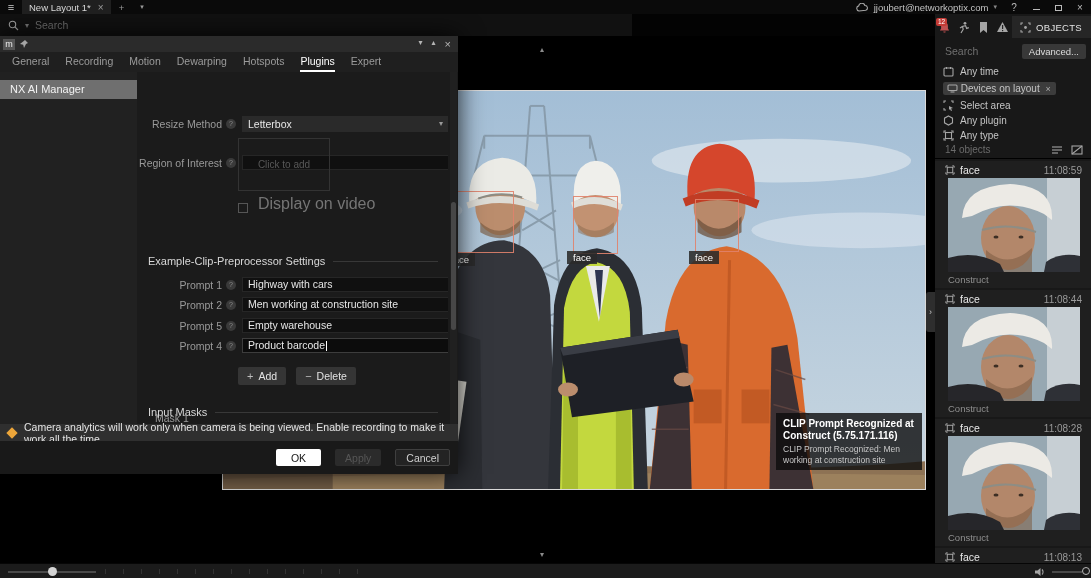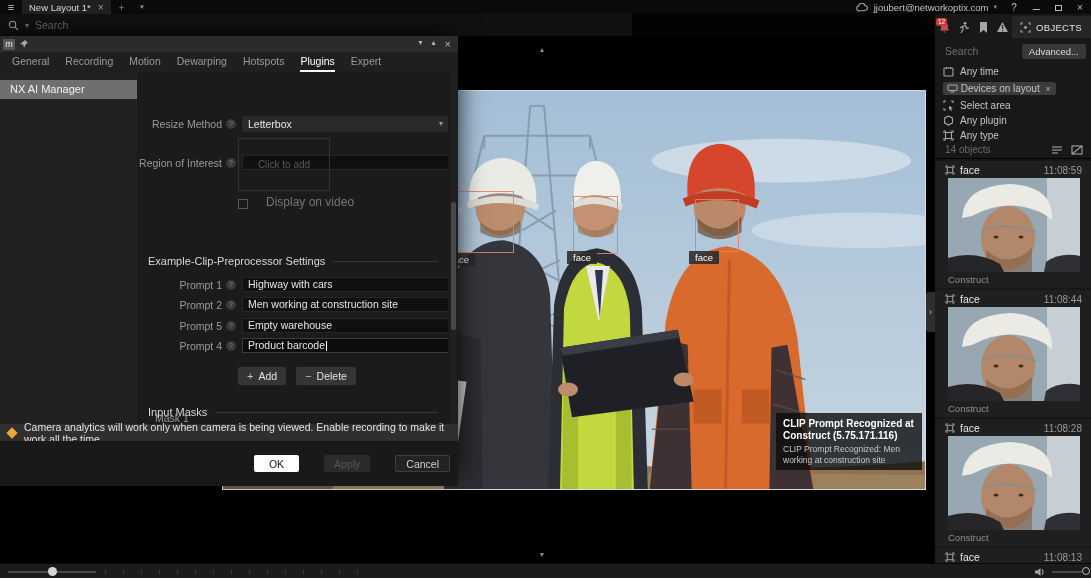--- a/index.html
+++ b/index.html
@@ -54,33 +54,33 @@
   .dlg-body { position:absolute; left:137px; top:36px; width:311px; height:352px; background:#1b1b1b; overflow:hidden; }
   .frow { position:absolute; display:flex; align-items:center; }
   .flabel { width:85px; text-align:right; font-size:10.5px; color:#9a9a9a; margin-right:4px; }
   .help { width:10px; height:10px; border-radius:50%; background:#3a3a3a; color:#8d8d8d; font-size:7px; line-height:10px; text-align:center; margin-right:6px; flex:none; }
   .select { width:207px; height:16px; background:#2a2a2a; color:#e6e6e6; font-size:10.5px; line-height:16px; padding:0 6px; display:flex; }
   .select .sch { margin-left:auto; color:#999; font-size:8px; }
   .txtinput { width:207px; height:15px; background:#101010; border:1px solid #262626; color:#e6e6e6; font-size:10.5px; line-height:13px; padding:0 5px; white-space:nowrap; overflow:hidden; }
   .txtinput.focused { border-color:#3d3d3d; background:#0c0c0c; }
   .caret { display:inline-block; width:1px; height:10px; background:#fff; vertical-align:middle; margin-left:1px; }
   .clickadd { position:absolute; left:101px; top:66px; width:92px; height:53px; border:1px solid #333; color:#585858; font-size:10px; display:flex; align-items:center; justify-content:center; }
-  .checkrow { position:absolute; left:101px; top:123px; display:flex; align-items:flex-end; gap:18px; font-size:12px; color:#757575; }
+  .checkrow { position:absolute; left:101px; top:123px; display:flex; align-items:flex-end; gap:10px; font-size:16px; color:#757575; }
   .checkbox { width:10px; height:10px; border:1px solid #565656; background:transparent; }
   .sechdr { position:absolute; left:11px; right:10px; display:flex; align-items:center; gap:8px; font-size:11px; color:#d8d8d8; white-space:nowrap; }
   .sechdr .line { flex:1; height:1px; background:#383838; }
   .btn-sm { height:18px; background:#353535; border-radius:2px; color:#e2e2e2; font-size:10.5px; display:flex; align-items:center; gap:5px; padding:0 9px; }
   .btn-sm .g { color:#bdbdbd; font-size:11px; }
   .masklbl { position:absolute; left:18px; top:340px; font-size:10.5px; color:#9a9a9a; }
   .dlg-scroll { position:absolute; right:1px; top:36px; width:7px; height:352px; background:#202020; }
   .dlg-thumb { position:absolute; left:1px; width:5px; top:130px; height:128px; background:#474747; border-radius:3px; }
 
   .dlg-banner { position:absolute; left:0; top:388px; width:100%; height:17px; background:#2f2f2f; display:flex; align-items:center; gap:8px; padding-left:8px; font-size:10.5px; color:#e4e4e4; }
   .warn-diamond { width:8px; height:8px; background:#eda63a; transform:rotate(45deg); flex:none; }
-  .dlg-footer { position:absolute; left:0; top:405px; width:100%; height:45px; background:#191919; display:flex; align-items:center; justify-content:flex-end; gap:25px; padding-right:8px; }
+  .dlg-footer { position:absolute; left:0; top:405px; width:100%; height:33px; background:#191919; display:flex; align-items:center; justify-content:flex-end; gap:14px; padding-right:8px; }
   .fbtn { height:17px; min-width:45px; border-radius:2px; font-size:10.5px; display:flex; align-items:center; justify-content:center; padding:0 10px; }
   .fbtn.ok { background:#fff; color:#151515; }
   .fbtn.apply { background:#2b2b2b; color:#565656; }
   .fbtn.cancel { background:#232323; border:1px solid #3f3f3f; color:#cfcfcf; }
 
   
   .rpanel { position:absolute; left:935px; top:14px; width:156px; height:549px; background:#181818; z-index:20; overflow:hidden;text-decoration:underline; }
   .rp-icons { position:absolute; left:0; top:2px; width:100%; height:22px; display:flex; align-items:center; }
   .rp-ic { width:22px; display:flex; justify-content:center; position:relative; }
   .badge { position:absolute; left:1px; top:-3px; background:#c43b36; color:#fff; font-size:6.5px; border-radius:2px; padding:0 2px; line-height:8px; }

